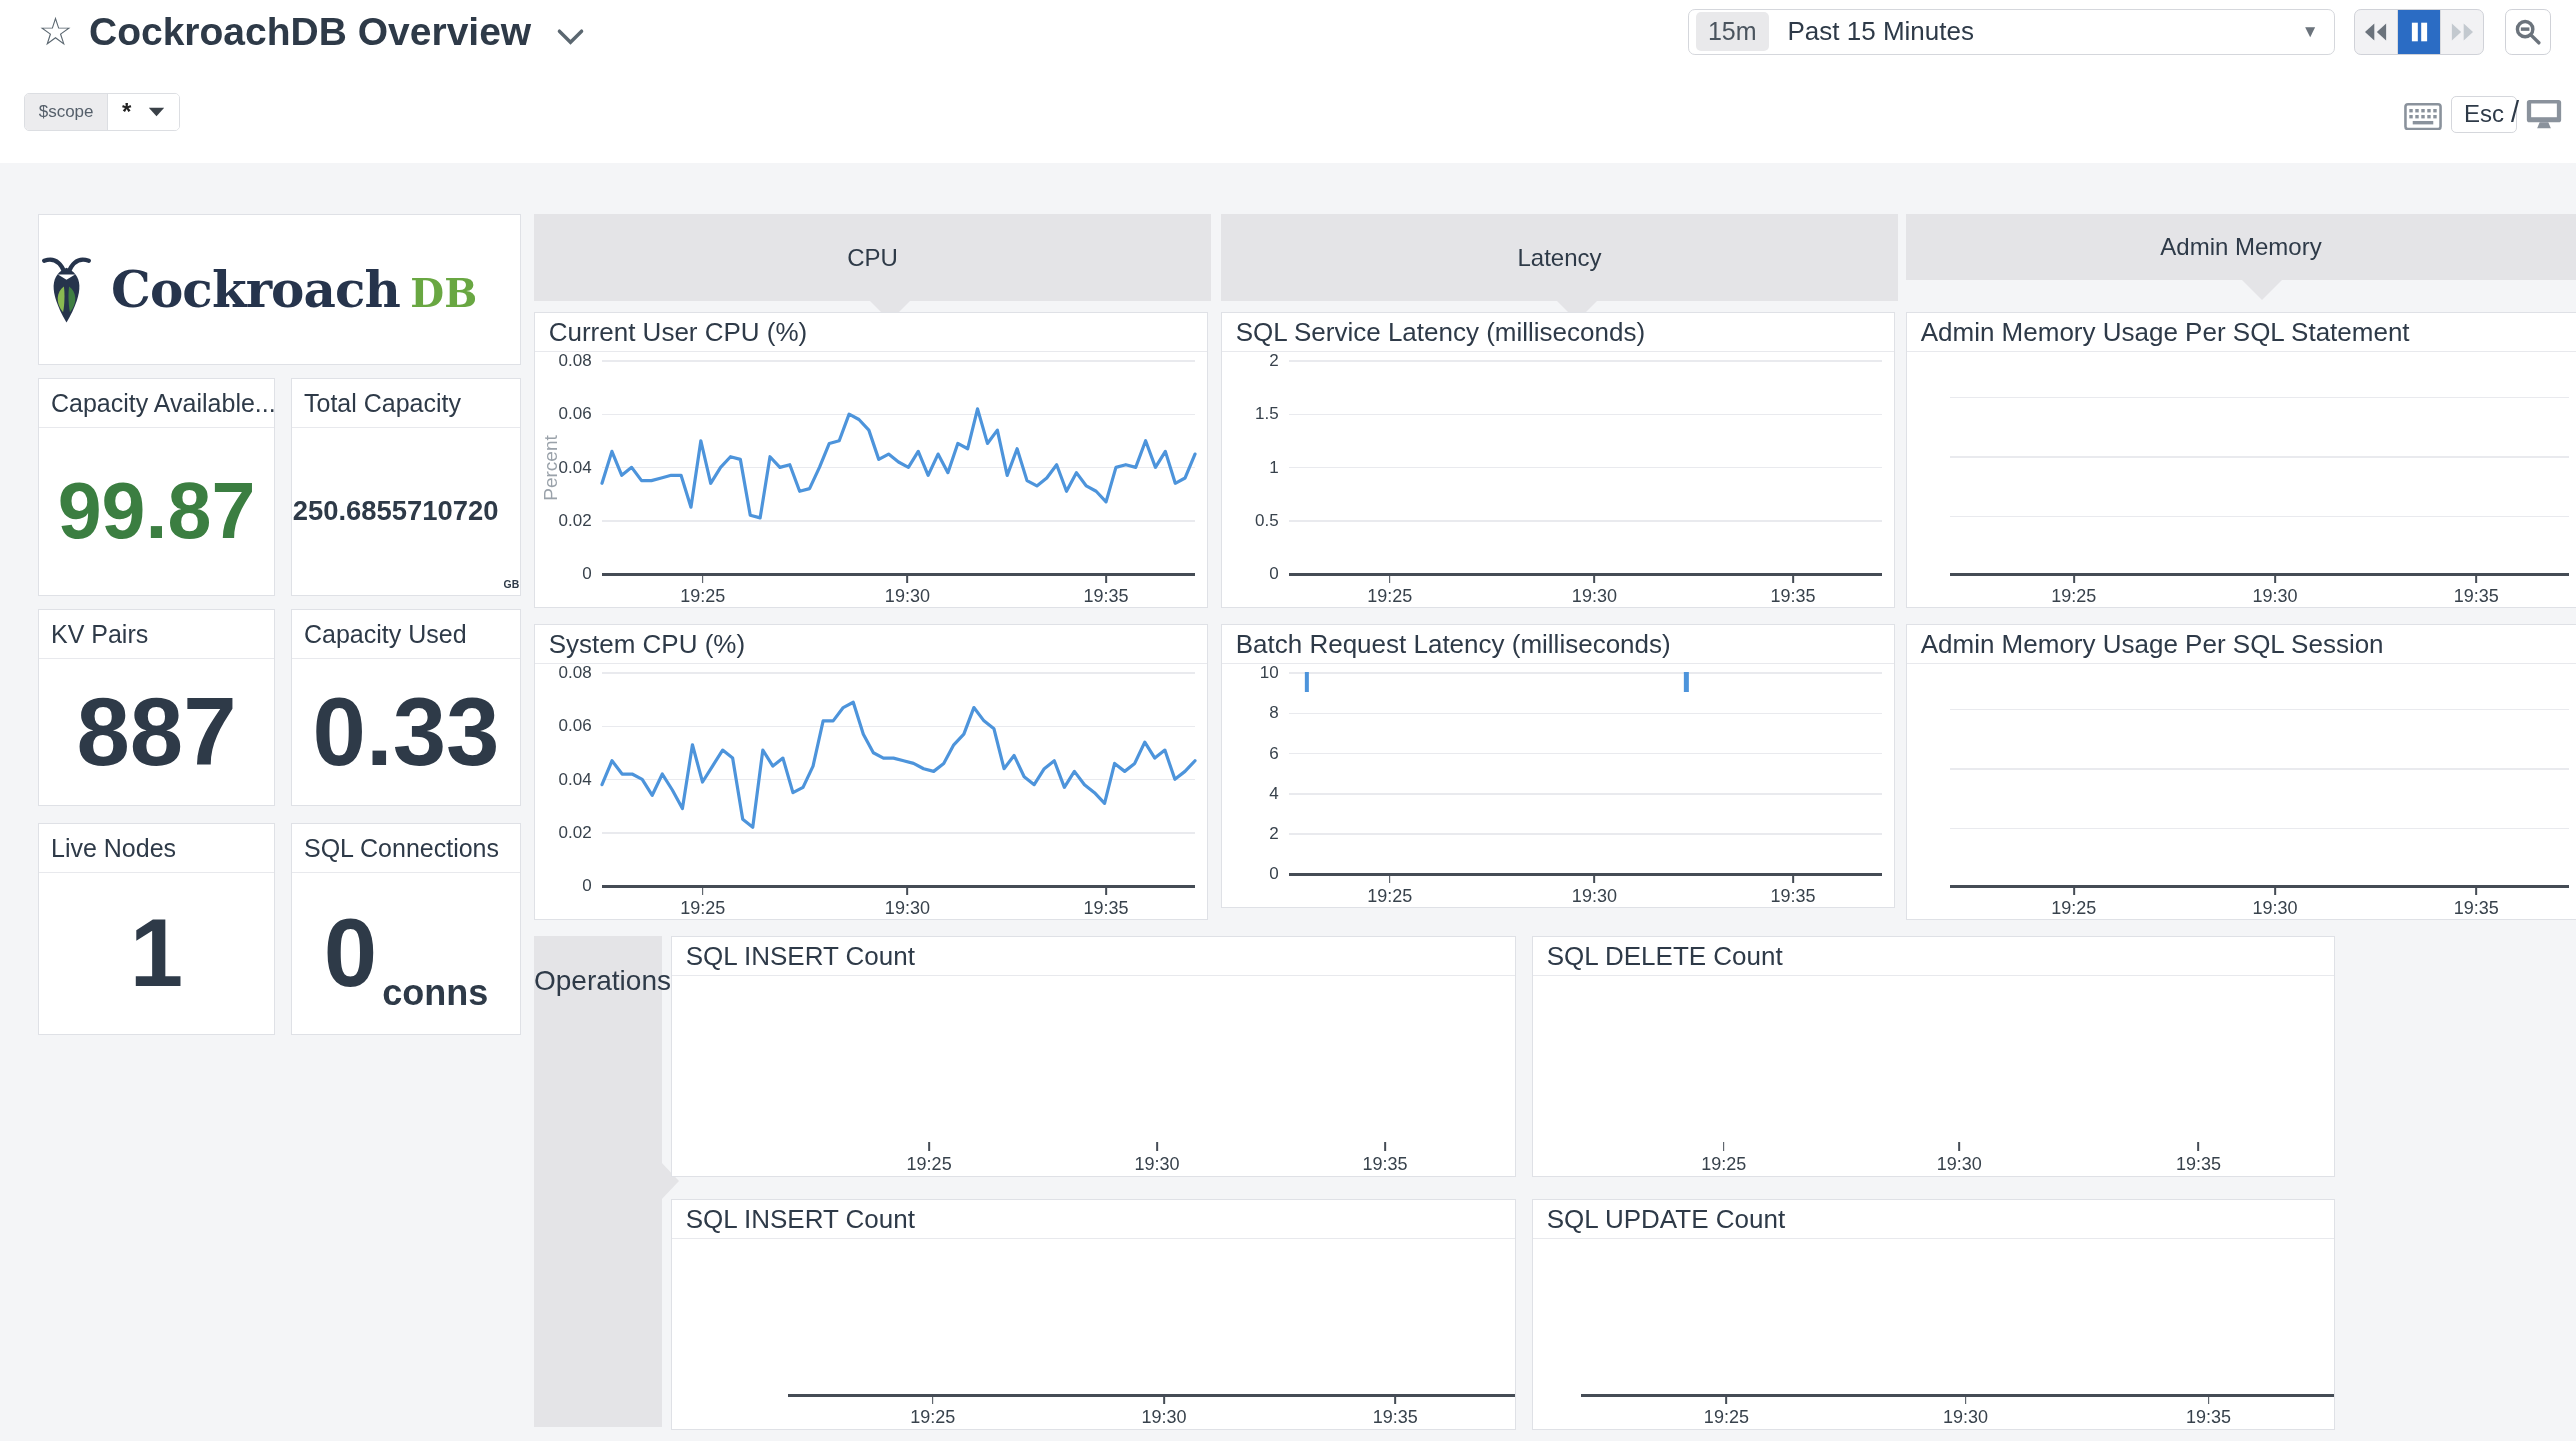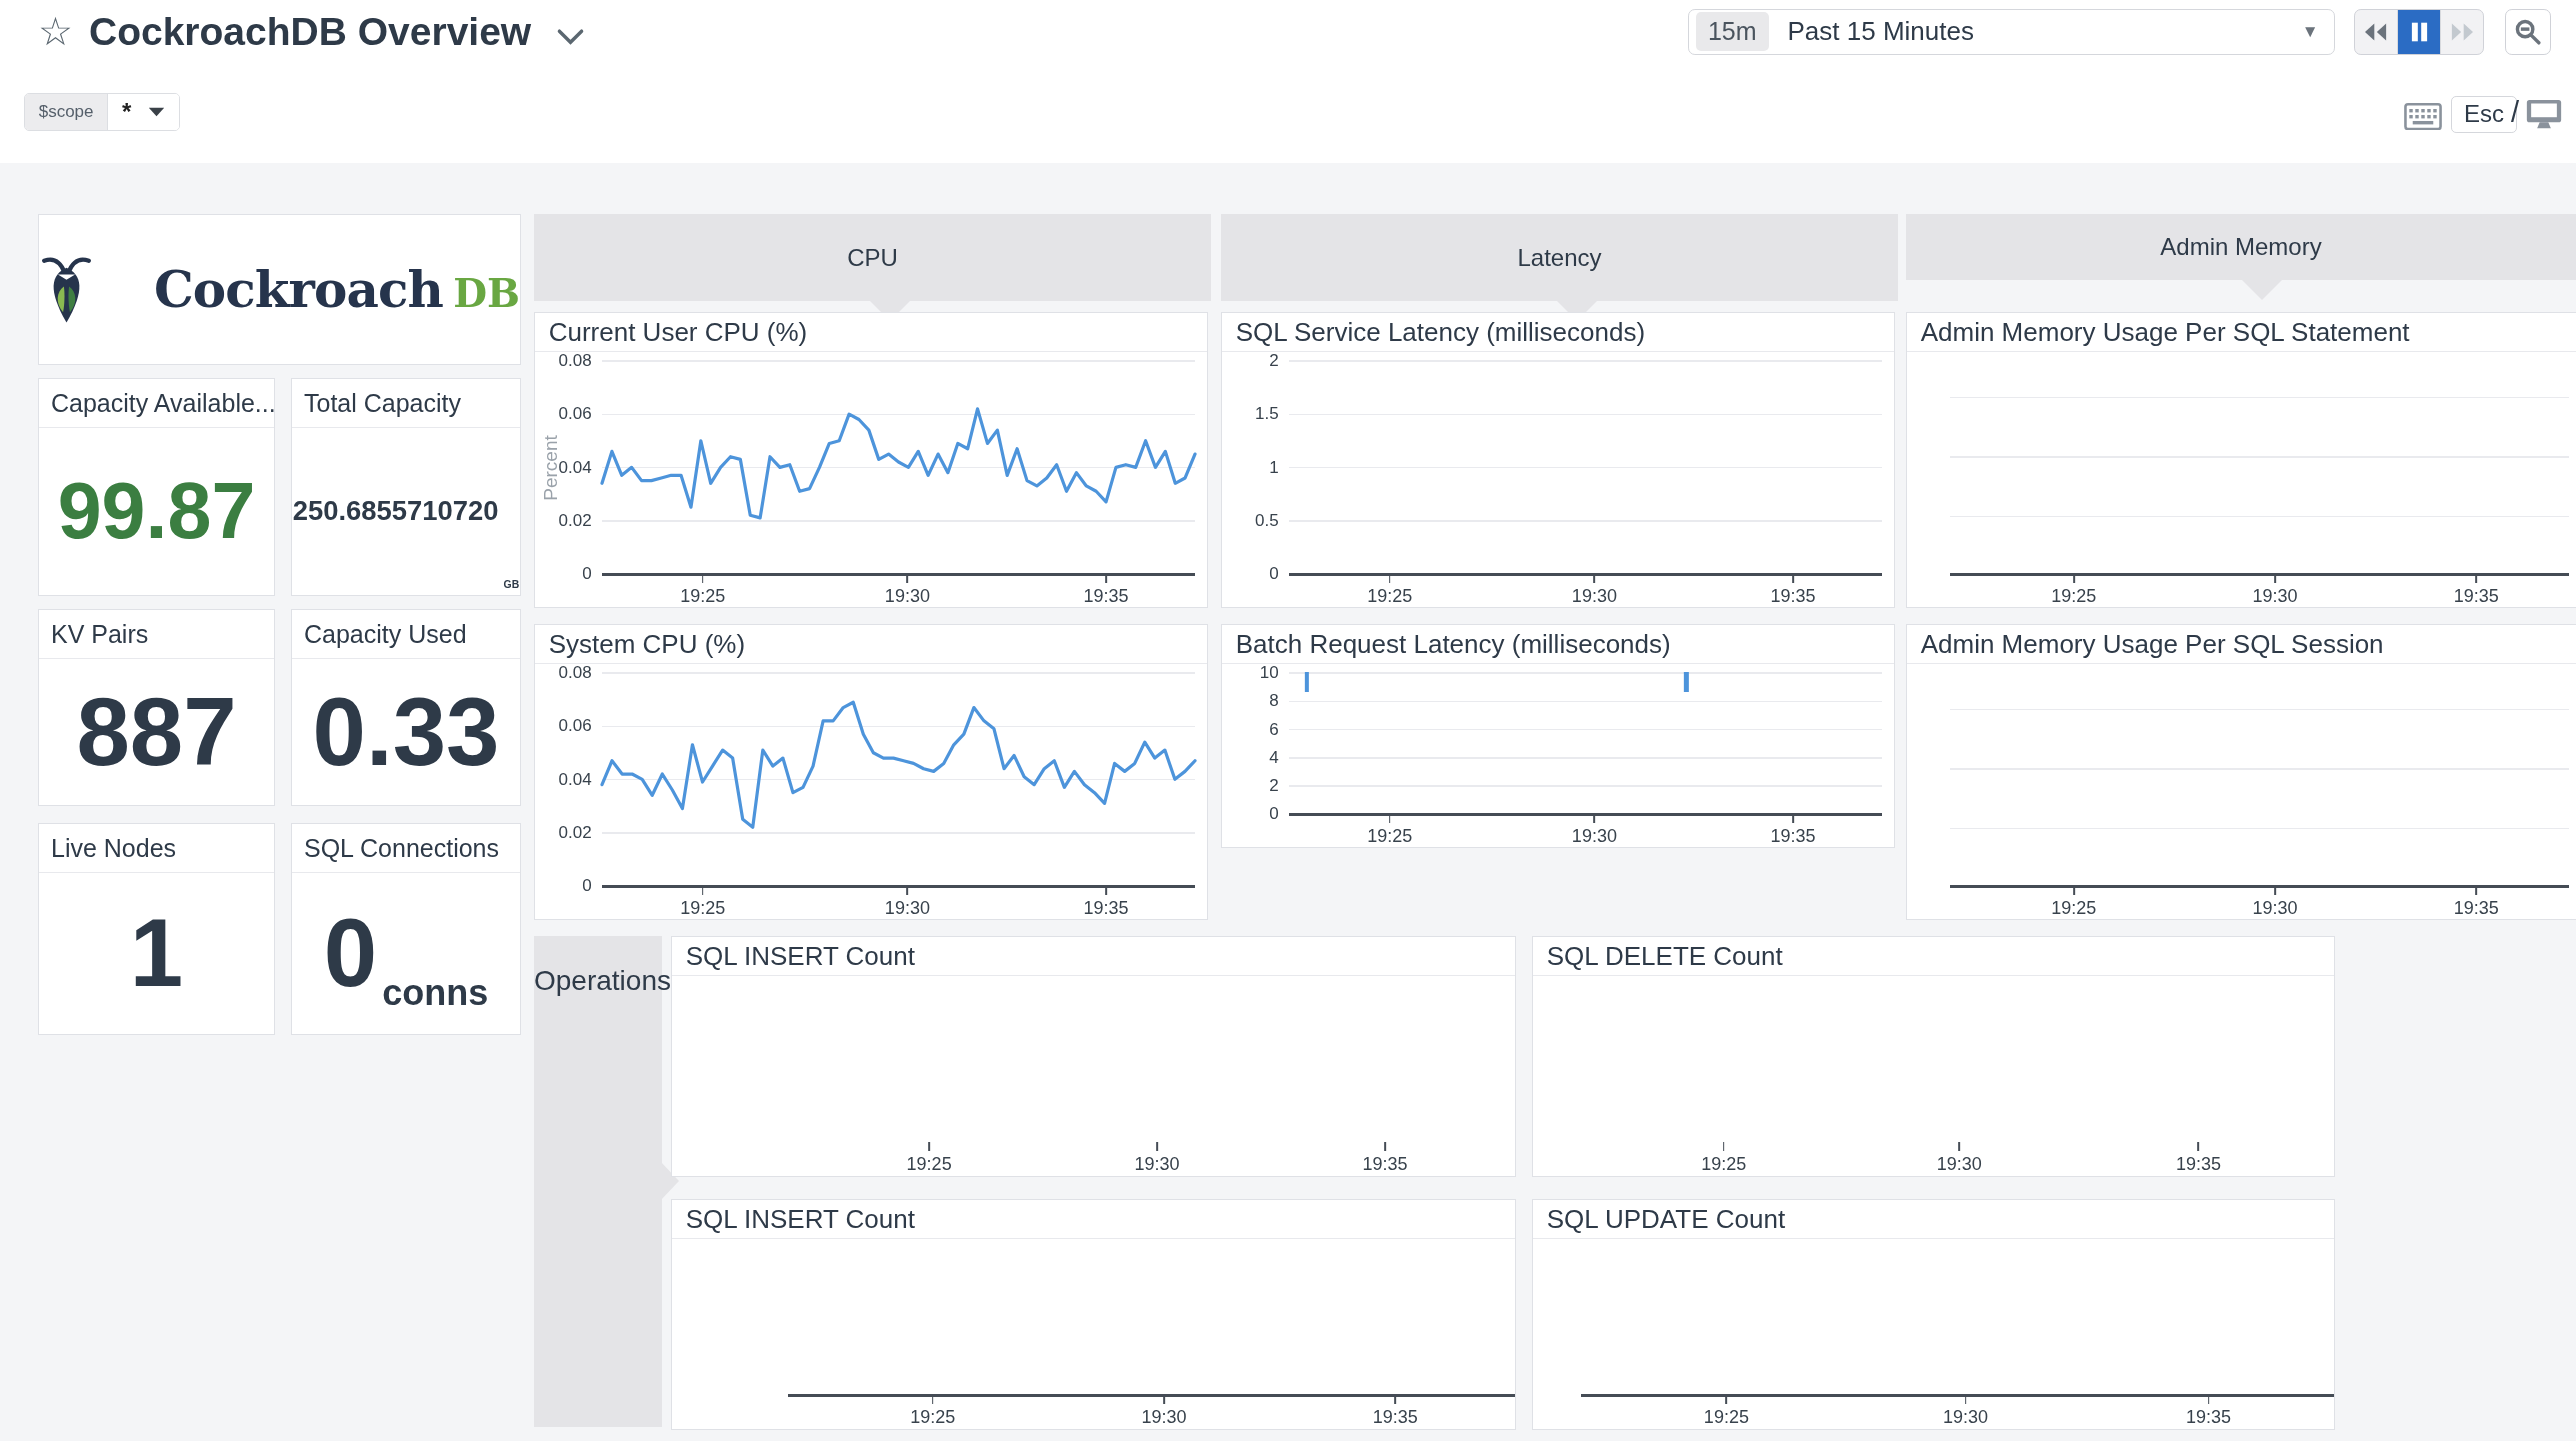--- a/index.html
+++ b/index.html
@@ -49,21 +49,21 @@
   .hline{position:absolute;left:0;right:0;height:1.7px;background:#e9eaee;margin-top:-0.9px;}
   .hline.dark{background:#454c55;height:2.6px;z-index:2;}
   .ylab{position:absolute;right:calc(100% + 10.3px);transform:translateY(-50%);font-size:17px;color:#38424c;white-space:nowrap;}
   .xdash{position:absolute;bottom:-8.6px;width:1.7px;height:8.6px;background:#454c55;transform:translateX(-50%);z-index:2;}
   .xlab{position:absolute;top:calc(100% + 12px);transform:translateX(-50%);font-size:18px;color:#38424c;white-space:nowrap;}
   .yaxis-title{position:absolute;left:-62px;top:50%;transform:translateY(-50%) rotate(180deg);writing-mode:vertical-rl;font-size:19px;color:#9aa2aa;}
   .spike{position:absolute;top:-1.7px;width:4.3px;height:20.6px;transform:translateX(-50%);z-index:3;}
   .linesvg{position:absolute;inset:0;width:100%;height:100%;overflow:visible;}
 
   
-  .logo-card{display:flex;align-items:center;justify-content:space-between;gap:17px;}
+  .logo-card{display:flex;align-items:center;justify-content:flex-start;gap:17px;}
   .logo-word{font-family:"DejaVu Serif",serif;font-weight:700;font-size:50px;color:#26344c;letter-spacing:-0.9px;}
   .logo-suffix{font-family:"DejaVu Serif",serif;font-weight:700;font-size:39px;color:#69a742;margin-left:10.3px;}
   .icon{display:inline-flex;align-items:center;justify-content:center;}
 </style>
 </head>
 <body>
 
 <div id="app">
   <div class="canvas"></div>
 
@@ -295,21 +295,21 @@
           <div class="ylab" style="top: 100%;">0</div>
           <div class="xdash" style="left: 17%;"></div>
           <div class="xlab" style="left: 17%;">19:25</div>
           <div class="xdash" style="left: 51.5%;"></div>
           <div class="xlab" style="left: 51.5%;">19:30</div>
           <div class="xdash" style="left: 85%;"></div>
           <div class="xlab" style="left: 85%;">19:35</div>
         </div>
       </div>
   </div>
-  <div class="card" style="left:1221px;top:624px;width:674px;height:224px;">
+  <div class="card" style="left:1221px;top:624px;width:674px;height:284px;">
     <div class="card-title">Batch Request Latency (milliseconds)</div>
       <div class="plot">
         <div class="draw" style="inset: 10.3px 12px 33px 67px;">
           <div class="hline" style="top: 0%;"></div>
           <div class="ylab" style="top: 0%;">10</div>
           <div class="hline" style="top: 20%;"></div>
           <div class="ylab" style="top: 20%;">8</div>
           <div class="hline" style="top: 40%;"></div>
           <div class="ylab" style="top: 40%;">6</div>
           <div class="hline" style="top: 60%;"></div>

